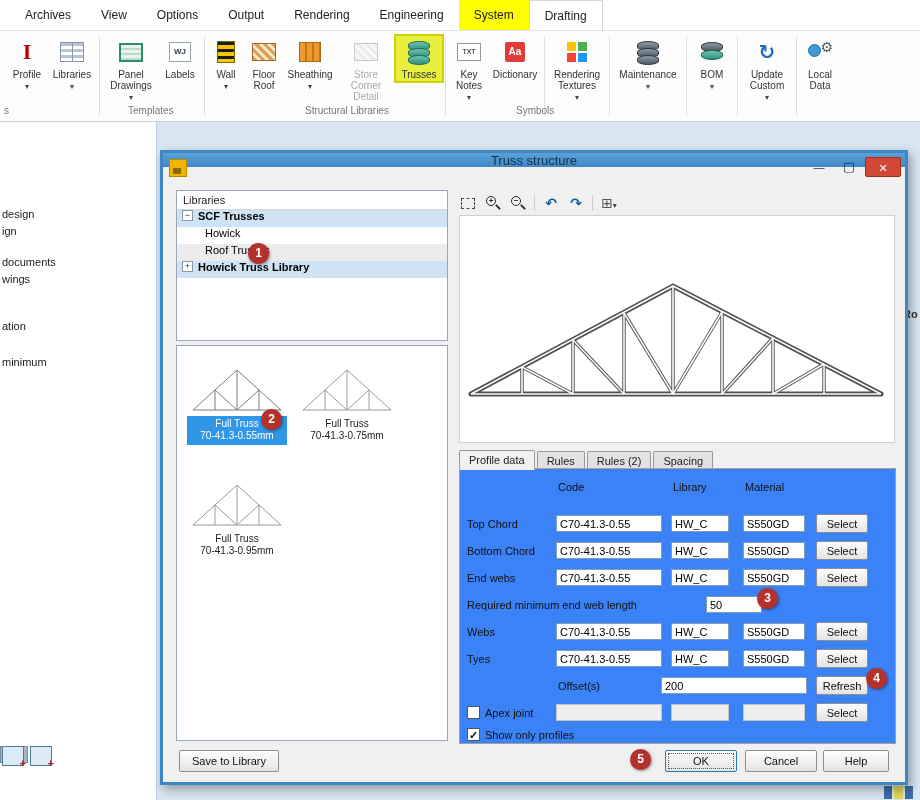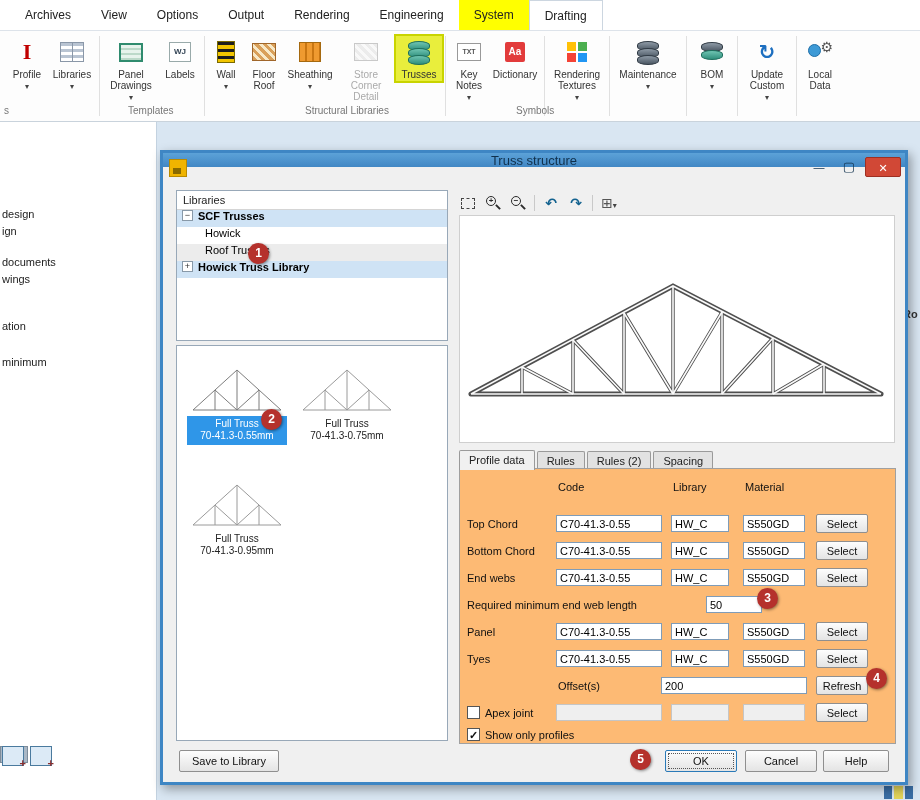--- a/index.html
+++ b/index.html
@@ -104,21 +104,21 @@
   .rotr::before { content:"↷"; color:#13628f; font:bold 14px/14px "DejaVu Sans",sans-serif; }
   .panicon::before { content:"⊞"; color:#555; font:14px/14px "DejaVu Sans",sans-serif; }
   .tbsep { width:1px; height:16px; background:#c9c9c9; }
   .canvas { position:absolute; left:296px; top:62px; width:436px; height:228px; background:#fff; border:1px solid #cfcfcf; }
   .canvas svg { position:absolute; left:6px; top:48px; }
 
   
   .tabs { position:absolute; left:296px; top:297px; display:flex; align-items:center; }
   .tab { font-size:11px; color:#222; padding:3px 9px 2px; border:1px solid #9a9a9a; border-bottom:none; background:#e2e2e2; margin-right:2px; border-radius:2px 2px 0 0; height:18px; }
   .tab.active { background:#f0f0f0; height:20px; position:relative; z-index:2; margin-bottom:-1px; }
-  .fpanel { position:absolute; left:296px; top:315px; width:437px; height:276px; border:1px solid #a0a0a0; background:#fdba74; font-size:11px; }
+  .fpanel { position:absolute; left:296px; top:315px; width:437px; height:276px; border:1px solid #a0a0a0; background:#3b82f6; font-size:11px; }
   .flabel { position:absolute; color:#111; white-space:nowrap; }
   .finput { position:absolute; height:17px; border:1px solid #7f9cb8; background:#fff; font:11px "Liberation Sans",sans-serif; padding:0 3px; }
   .finput:disabled { background:#efefef; border-color:#c5c5c5; }
   .fbtn { position:absolute; height:19px; border:1px solid #8f8f8f; background:linear-gradient(#fdfdfd,#e4e4e4); font:11px "Liberation Sans",sans-serif; color:#111; text-align:center; border-radius:2px; }
   .cb { position:absolute; width:13px; height:13px; border:1px solid #555; background:#fff; font:bold 11px/12px "Liberation Sans",sans-serif; color:#111; text-align:center; }
   .cb.checked::before { content:"✓"; }
 
   
   .footbtn { position:absolute; height:22px; border:1px solid #8f8f8f; background:linear-gradient(#fdfdfd,#e4e4e4); font:11px "Liberation Sans",sans-serif; color:#111; border-radius:2px; }
   .footbtn.okfocus { border:1px solid #2a7ab8; outline:1px dotted #555; outline-offset:-4px; }
@@ -456,21 +456,21 @@
 
       <span class="flabel" style="left:7px;top:103px">End webs</span>
       <input class="finput" style="left: 96px; top: 100px; width: 106px;" value="C70-41.3-0.55">
       <input class="finput" style="left: 211px; top: 100px; width: 58px;" value="HW_C">
       <input class="finput" style="left: 283px; top: 100px; width: 62px;" value="S550GD">
       <button class="fbtn" style="left:356px;top:99px;width:52px">Select</button>
 
       <span class="flabel" style="left:7px;top:130px">Required minimum end web length</span>
       <input class="finput" style="left: 246px; top: 127px; width: 56px;" value="50">
 
-      <span class="flabel" style="left:7px;top:157px">Panel</span>
+      <span class="flabel" style="left:7px;top:157px">Webs</span>
       <input class="finput" style="left: 96px; top: 154px; width: 106px;" value="C70-41.3-0.55">
       <input class="finput" style="left: 211px; top: 154px; width: 58px;" value="HW_C">
       <input class="finput" style="left: 283px; top: 154px; width: 62px;" value="S550GD">
       <button class="fbtn" style="left:356px;top:153px;width:52px">Select</button>
 
       <span class="flabel" style="left:7px;top:184px">Tyes</span>
       <input class="finput" style="left: 96px; top: 181px; width: 106px;" value="C70-41.3-0.55">
       <input class="finput" style="left: 211px; top: 181px; width: 58px;" value="HW_C">
       <input class="finput" style="left: 283px; top: 181px; width: 62px;" value="S550GD">
       <button class="fbtn" style="left:356px;top:180px;width:52px">Select</button>

